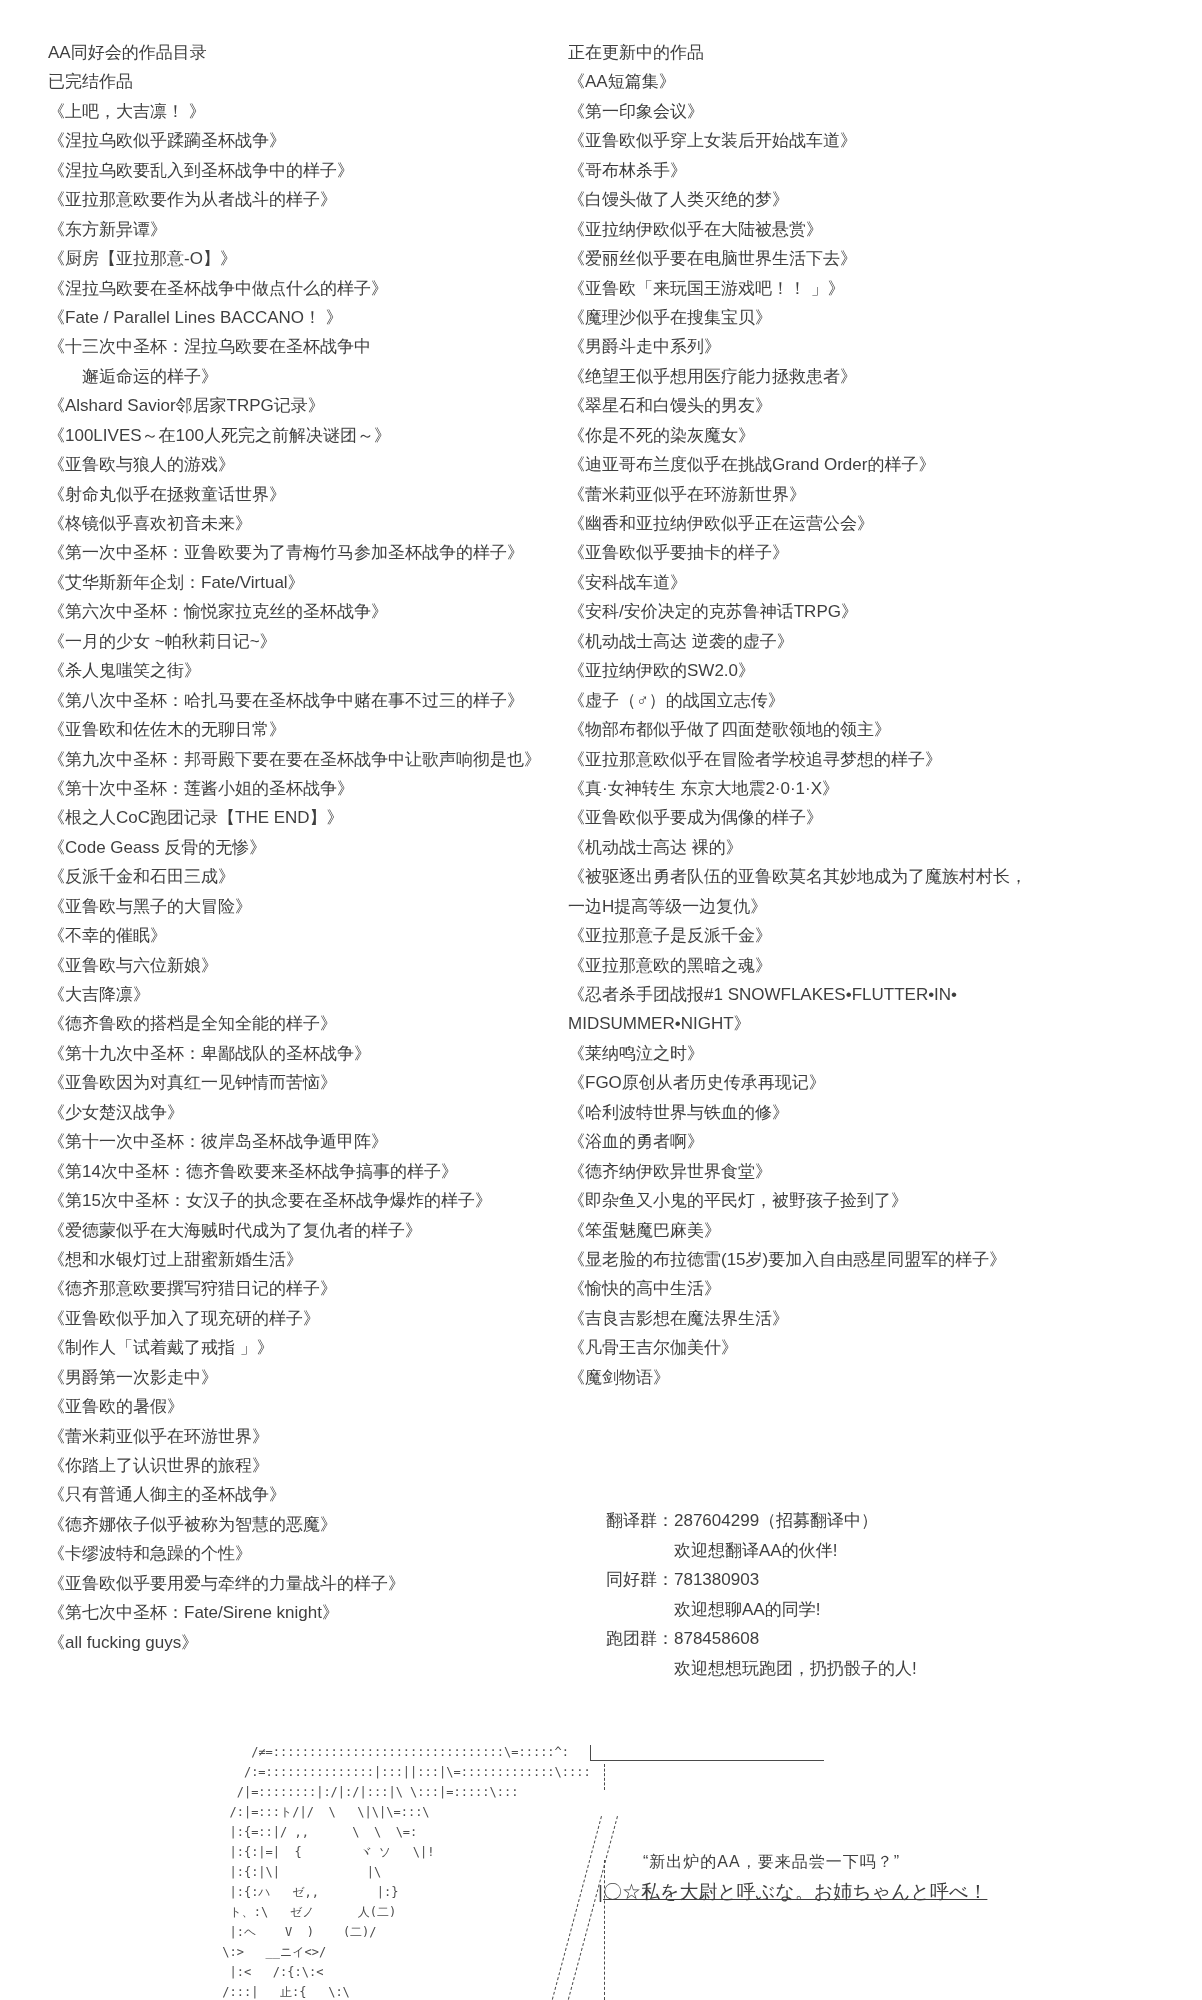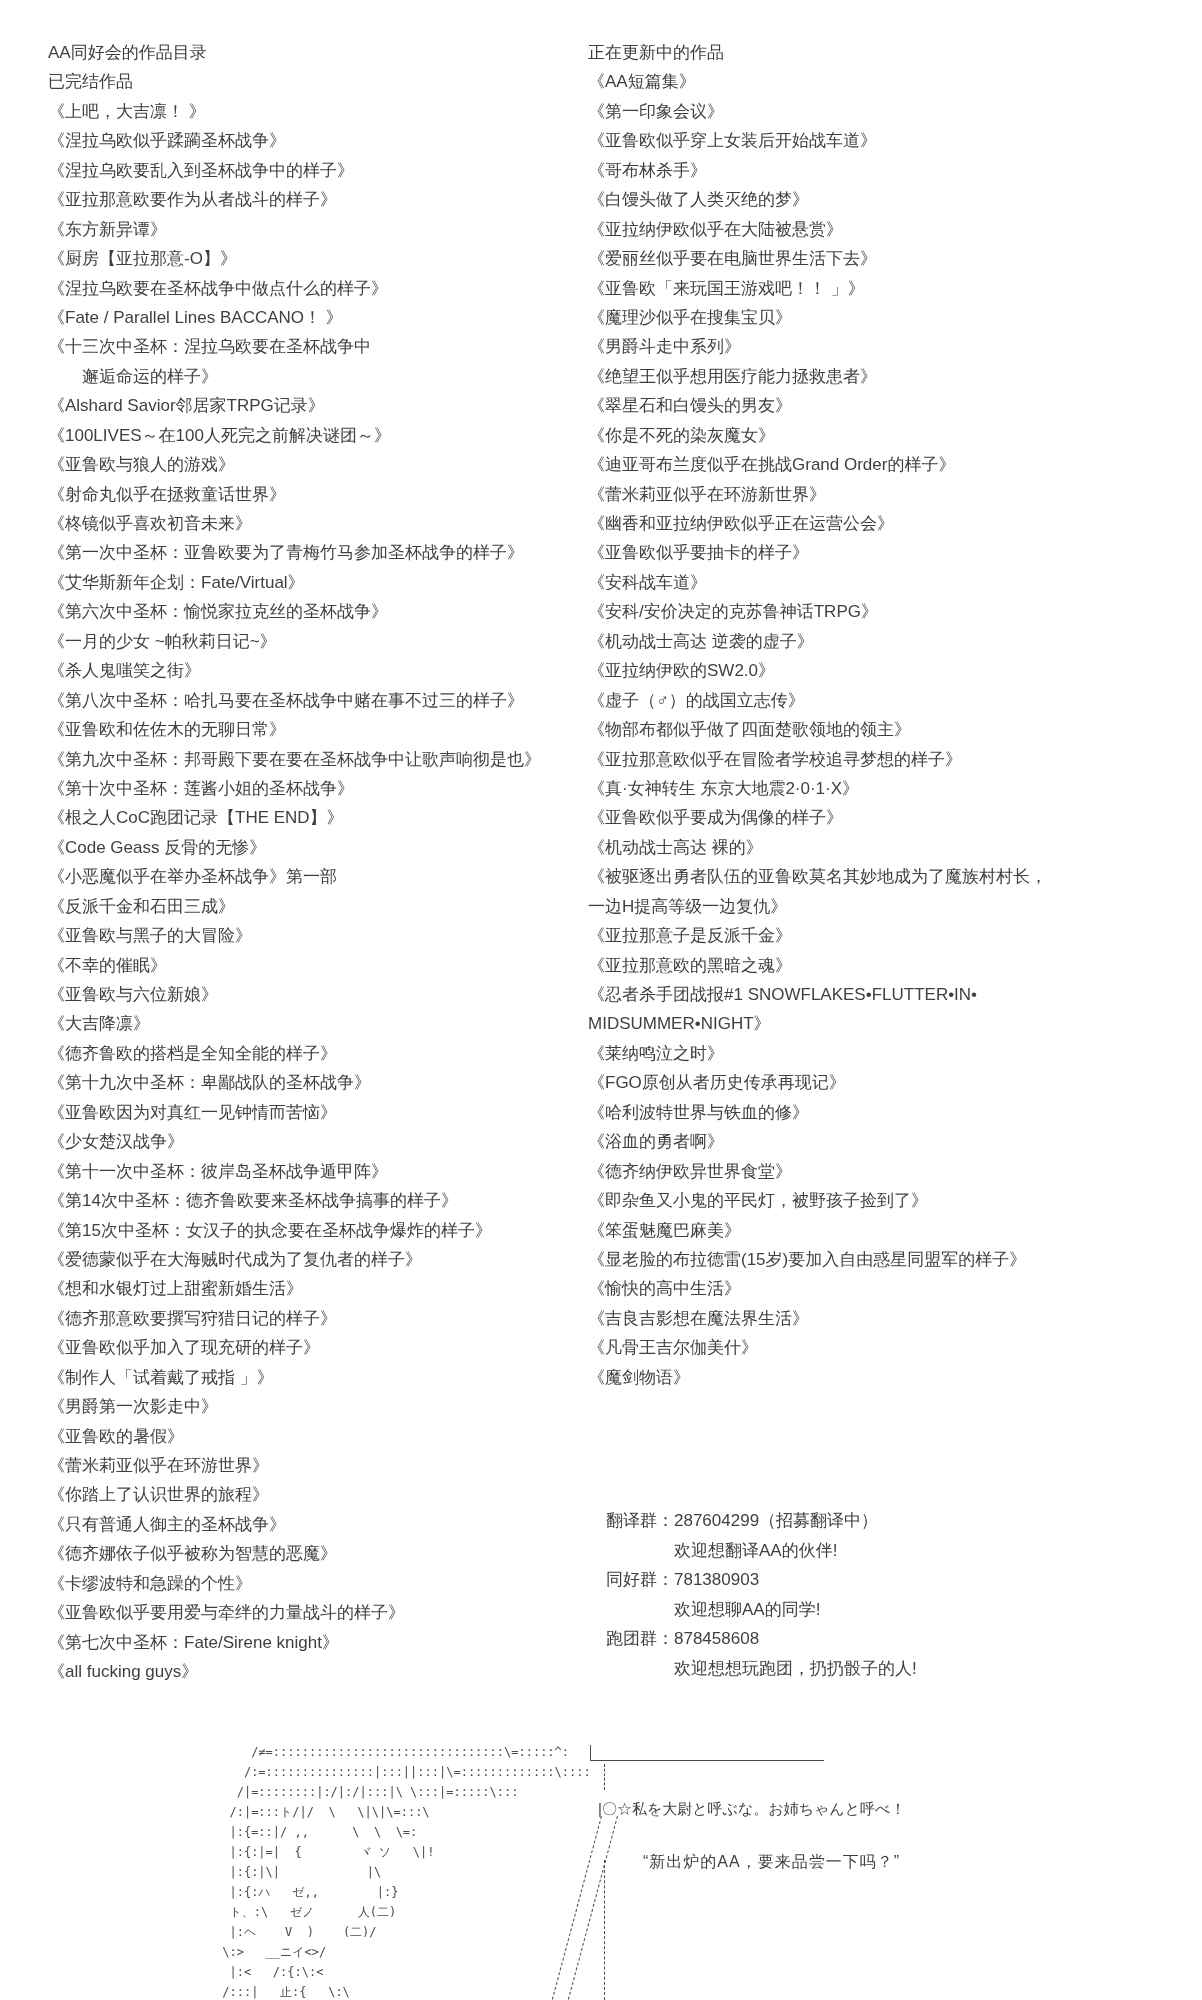--- a/index.html
+++ b/index.html
@@ -8,41 +8,41 @@
     background:#ffffff;color:#3f3f3f;
     font-family:"Liberation Sans",sans-serif;
   }
   #screen{position:absolute;left:0;top:0;width:1202px;height:2000px;}
   .line{
     white-space:pre;
     font-size:17px;
     height:29.45px;line-height:29.45px;
   }
   .col-left{position:absolute;left:48px;top:38px;}
-  .col-right{position:absolute;left:588px;top:38px;}
+  .col-right{position:absolute;left:568px;top:38px;}
   .contact{position:absolute;left:606px;top:1506px;}
   .contact .line{height:29.6px;line-height:29.6px;}
 
   
   .art-figure{
     position:absolute;left:150px;top:1742px;
     font-family:"DejaVu Sans Mono",monospace;
     color:#4a4a4a;
   }
   .fig-line{white-space:pre;font-size:12px;height:20px;line-height:20px;}
 
   
   .bubble-hline{position:absolute;left:590px;top:1760px;width:234px;height:0;border-top:1.5px solid #4a4a4a;}
   .bubble-stub{position:absolute;left:590px;top:1745px;width:0;height:16px;border-left:1.5px solid #4a4a4a;}
   .tail-dash-1{position:absolute;left:604px;top:1764px;width:0;height:26px;border-left:1.5px dashed #4a4a4a;}
   .tail-diag-1{position:absolute;left:601px;top:1816px;width:0;height:195px;border-left:1.5px dashed #4a4a4a;transform:rotate(15deg);transform-origin:top left;}
   .tail-diag-2{position:absolute;left:617px;top:1816px;width:0;height:195px;border-left:1.5px dashed #4a4a4a;transform:rotate(15deg);transform-origin:top left;}
   .tail-dash-2{position:absolute;left:604px;top:1860px;width:0;height:140px;border-left:1.5px dashed #4a4a4a;}
 
-  .speech-jp{position:absolute;left:598px;top:1800px;font-size:15px;white-space:pre;color:#3f3f3f;}
+  .speech-jp{position:absolute;left:598px;top:1879px;font-size:19px;white-space:pre;color:#3f3f3f;text-decoration:underline;}
   .speech-cn{position:absolute;left:643px;top:1852px;font-size:16px;white-space:pre;color:#3f3f3f;letter-spacing:1px;text-align:center;}
 </style>
 </head>
 <body>
 
 <div id="screen">
 
   <div class="col-left">
     <div class="line">AA同好会的作品目录</div>
     <div class="line">已完结作品</div>
@@ -66,21 +66,20 @@
         <div class="line">《艾华斯新年企划：Fate/Virtual》</div>
         <div class="line">《第六次中圣杯：愉悦家拉克丝的圣杯战争》</div>
         <div class="line">《一月的少女 ~帕秋莉日记~》</div>
         <div class="line">《杀人鬼嗤笑之街》</div>
         <div class="line">《第八次中圣杯：哈扎马要在圣杯战争中赌在事不过三的样子》</div>
         <div class="line">《亚鲁欧和佐佐木的无聊日常》</div>
         <div class="line">《第九次中圣杯：邦哥殿下要在要在圣杯战争中让歌声响彻是也》</div>
         <div class="line">《第十次中圣杯：莲酱小姐的圣杯战争》</div>
         <div class="line">《根之人CoC跑团记录【THE END】》</div>
         <div class="line">《Code Geass 反骨的无惨》</div>
-        <div class="line">《小恶魔似乎在举办圣杯战争》第一部</div>
         <div class="line">《反派千金和石田三成》</div>
         <div class="line">《亚鲁欧与黑子的大冒险》</div>
         <div class="line">《不幸的催眠》</div>
         <div class="line">《亚鲁欧与六位新娘》</div>
         <div class="line">《大吉降凛》</div>
         <div class="line">《德齐鲁欧的搭档是全知全能的样子》</div>
         <div class="line">《第十九次中圣杯：卑鄙战队的圣杯战争》</div>
         <div class="line">《亚鲁欧因为对真红一见钟情而苦恼》</div>
         <div class="line">《少女楚汉战争》</div>
         <div class="line">《第十一次中圣杯：彼岸岛圣杯战争遁甲阵》</div>

